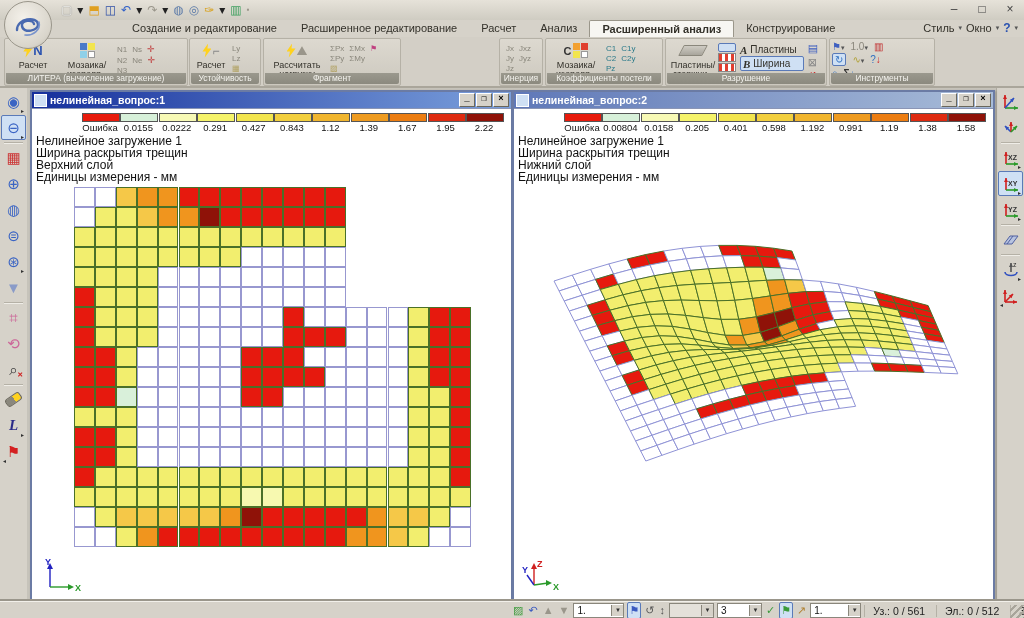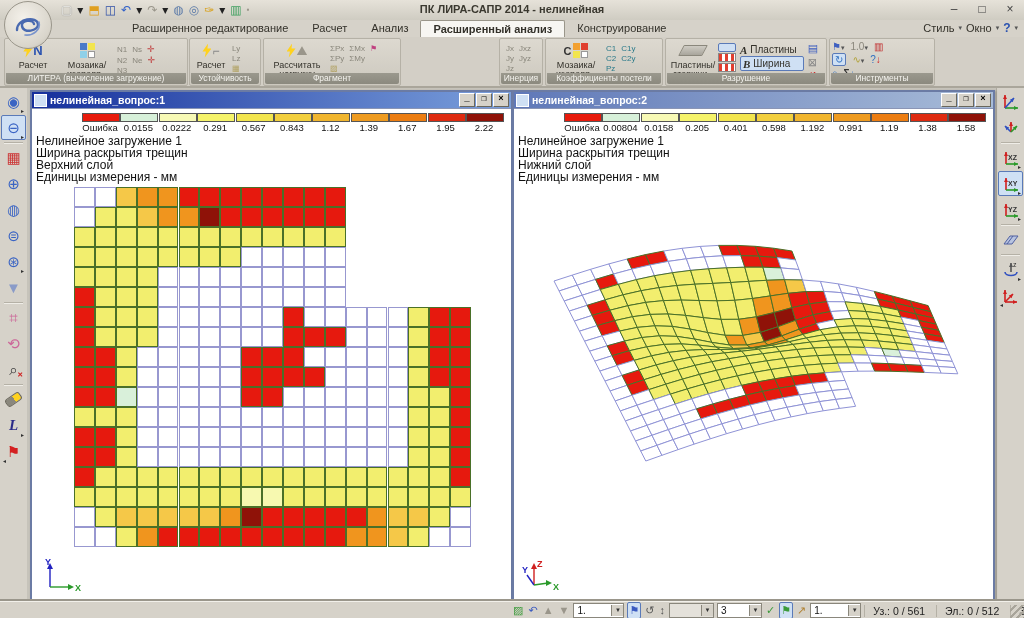--- a/index.html
+++ b/index.html
@@ -129,37 +129,37 @@
         <span class="qi dd">▾</span>
       <span class="qi" style="color:#9a968b;">↷</span>
         <span class="qi dd">▾</span>
       <span class="qi" style="color:#5878a8;">◍</span>
       <span class="qi" style="color:#5878a8;">◎</span>
       <span class="qi" style="color:#d8a018;">✑</span>
         <span class="qi dd">▾</span>
       <span class="qi" style="color:#40a060;">▥</span>
       <span class="qi sep">▪</span>
     </div>
-    <div class="title">ПК ЛИРА-САПР  2014 - нелинейная</div>
     <div class="win-controls">
       <span>–</span>
       <span>□</span>
       <span>×</span>
     </div>
   </div>
 
   <div class="logo">
     <svg width="34" height="34" viewBox="0 0 34 34">
       <path d="M6 22 C6 10, 26 8, 27 16 C28 23, 12 26, 11 18 C10 12, 22 11, 23 16" fill="none" stroke="#4a6ab0" stroke-width="2.4" stroke-linecap="round"></path>
       <path d="M14 27 C22 28, 30 22, 28 14" fill="none" stroke="#7a94cc" stroke-width="1.6" stroke-linecap="round"></path>
     </svg>
   </div>
 
   <div class="tabrow">
     <div class="tabs" id="tabs">
+        <div class="tab">Создание и редактирование</div>
         <div class="tab">Расширенное редактирование</div>
         <div class="tab">Расчет</div>
         <div class="tab">Анализ</div>
         <div class="tab active">Расширенный анализ</div>
         <div class="tab">Конструирование</div>
       </div>
     <div class="menu-right">
       <span>Стиль</span>
         <span class="dd">▾</span>
       <span>Окно</span>
@@ -519,21 +519,21 @@
           <div class="legend">
             <div class="lg-sw" style="left: 50px; width: 36px; background: rgb(232, 27, 12);"></div>
             <div class="lg-lb" style="left: 28px; width: 80px;">Ошибка</div>
             <div class="lg-sw" style="left: 88.4px; width: 36px; background: rgb(215, 240, 217);"></div>
             <div class="lg-lb" style="left: 66.4px; width: 80px;">0.0155</div>
             <div class="lg-sw" style="left: 126.8px; width: 36px; background: rgb(247, 249, 181);"></div>
             <div class="lg-lb" style="left: 104.8px; width: 80px;">0.0222</div>
             <div class="lg-sw" style="left: 165.2px; width: 36px; background: rgb(245, 243, 106);"></div>
             <div class="lg-lb" style="left: 143.2px; width: 80px;">0.291</div>
             <div class="lg-sw" style="left: 203.6px; width: 36px; background: rgb(242, 229, 78);"></div>
-            <div class="lg-lb" style="left: 181.6px; width: 80px;">0.567</div>
+            <div class="lg-lb" style="left: 181.6px; width: 80px;">0.427</div>
             <div class="lg-sw" style="left: 242px; width: 36px; background: rgb(242, 207, 62);"></div>
             <div class="lg-lb" style="left: 220px; width: 80px;">0.843</div>
             <div class="lg-sw" style="left: 280.4px; width: 36px; background: rgb(240, 181, 46);"></div>
             <div class="lg-lb" style="left: 258.4px; width: 80px;">1.12</div>
             <div class="lg-sw" style="left: 318.8px; width: 36px; background: rgb(238, 155, 32);"></div>
             <div class="lg-lb" style="left: 296.8px; width: 80px;">1.39</div>
             <div class="lg-sw" style="left: 357.2px; width: 36px; background: rgb(236, 125, 18);"></div>
             <div class="lg-lb" style="left: 335.2px; width: 80px;">1.67</div>
             <div class="lg-sw" style="left: 395.6px; width: 36px; background: rgb(222, 42, 16);"></div>
             <div class="lg-lb" style="left: 373.6px; width: 80px;">1.95</div>

